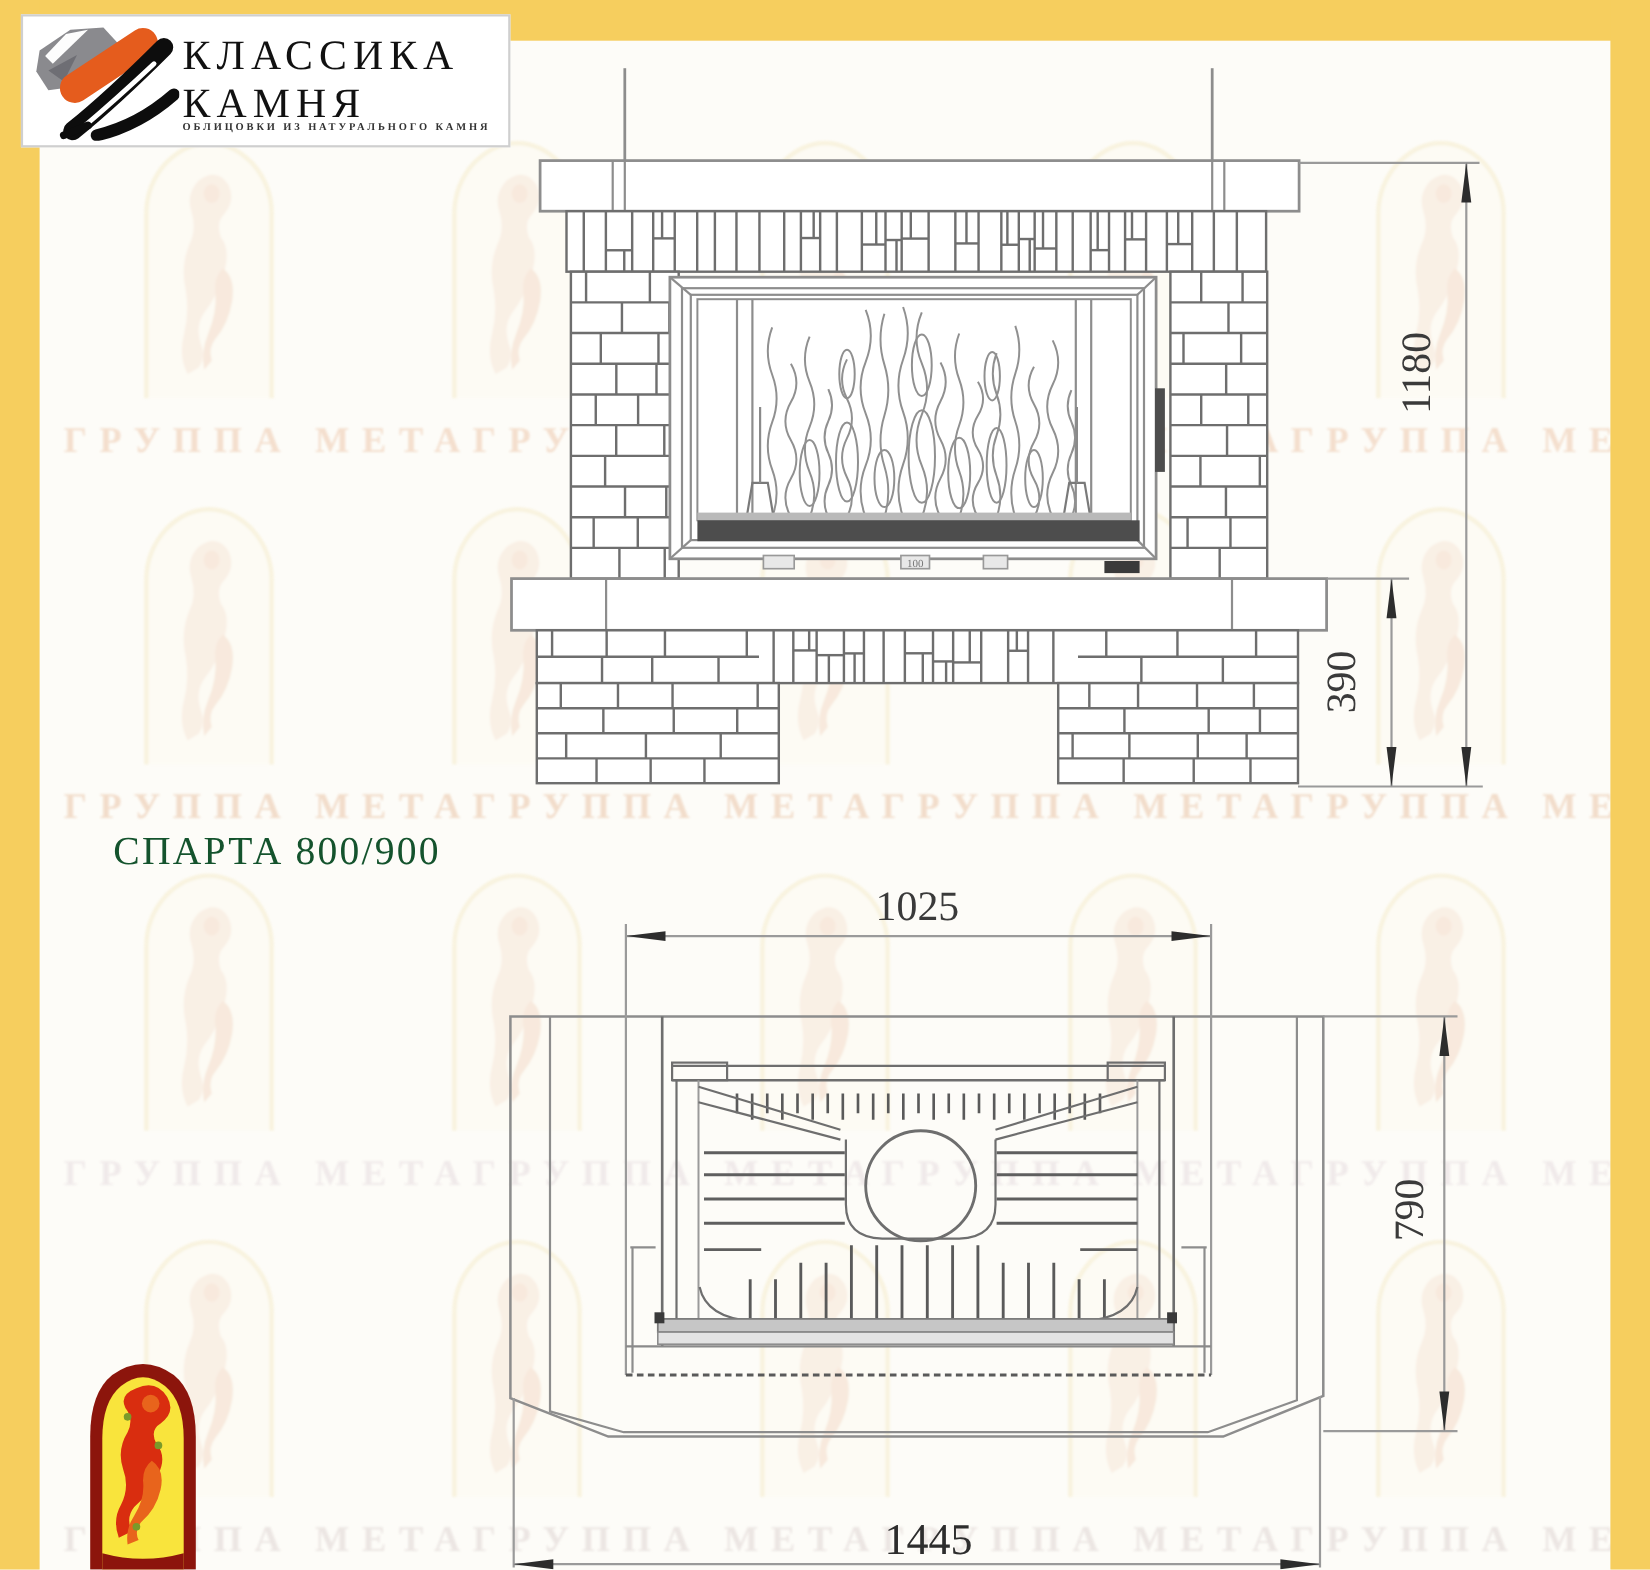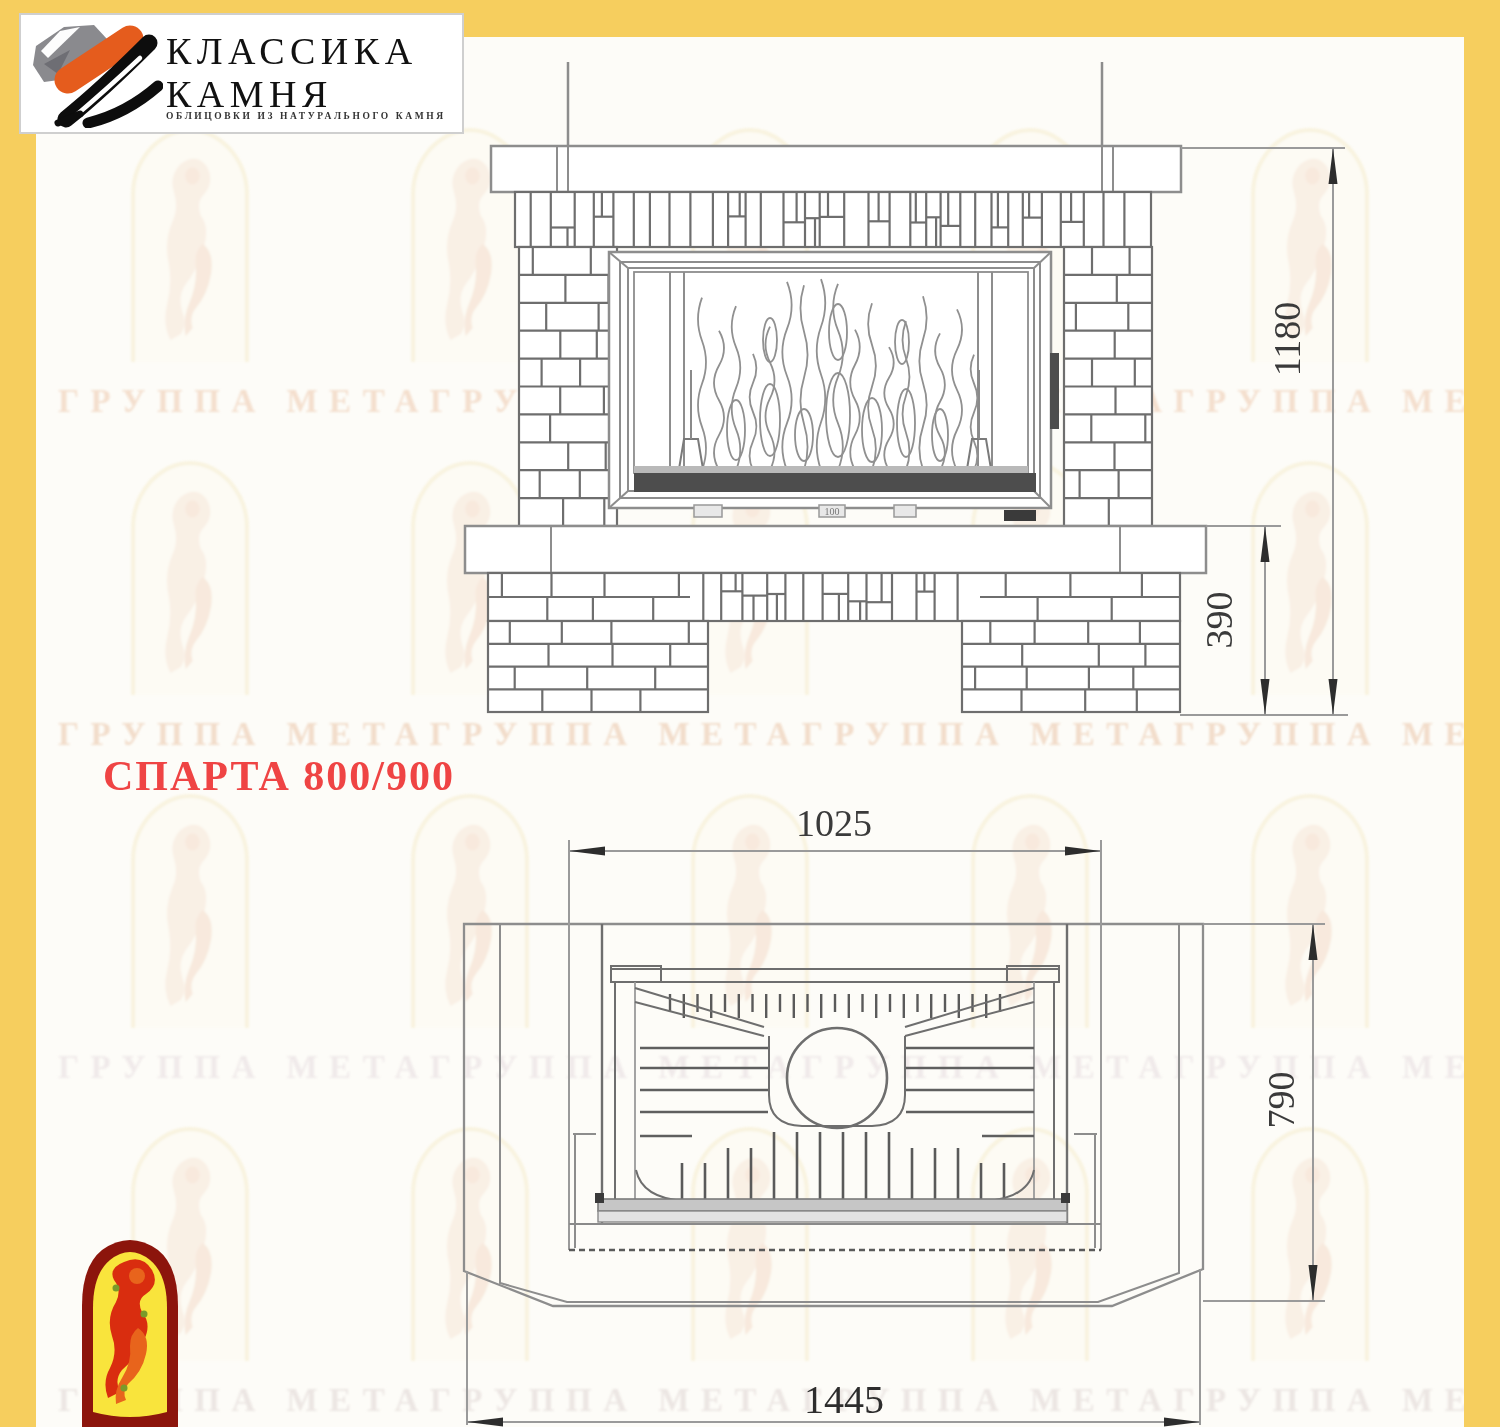--- a/index.html
+++ b/index.html
@@ -481,21 +481,21 @@
 <polygon points="893,675 888.5,639 897.5,639" fill="#2d2d2d"></polygon>
 <text x="860" y="299" font-size="38" fill="#3a3a3a" text-anchor="middle" transform="rotate(-90 860 299)">1180</text>
 
 <line x1="766" y1="486" x2="841" y2="486" stroke="#9a9a9a" stroke-width="2"></line>
 <line x1="825" y1="486" x2="825" y2="675" stroke="#9a9a9a" stroke-width="2"></line>
 <polygon points="825,486 820.5,522 829.5,522" fill="#2d2d2d"></polygon>
 <polygon points="825,675 820.5,639 829.5,639" fill="#2d2d2d"></polygon>
 <text x="792" y="580" font-size="38" fill="#3a3a3a" text-anchor="middle" transform="rotate(-90 792 580)">390</text>
 </svg>
 
-<div class="abs" style="left:103px;top:752px;font-size:42px;font-weight:bold;color:#ef4444;letter-spacing:2px">СПАРТА 800/900</div>
+<div class="abs" style="left:103px;top:752px;font-size:36px;font-weight:normal;color:#14532d;letter-spacing:2px">СПАРТА 800/900</div>
 
 <svg class="abs" style="left:440px;top:780px;filter:blur(0.6px)" width="940" height="647" viewBox="0 0 940 647">
 
 <text x="394" y="56" font-size="38" fill="#3a3a3a" text-anchor="middle">1025</text>
 <line x1="129" y1="71" x2="661" y2="71" stroke="#9a9a9a" stroke-width="2"></line>
 <polygon points="129,71 165,66.5 165,75.5" fill="#2d2d2d"></polygon>
 <polygon points="661,71 625,66.5 625,75.5" fill="#2d2d2d"></polygon>
 
 <path d="M24,144 L763,144 L763,489 L672,526 L113,526 L24,491 Z" fill="none" stroke="#8d8d8d" stroke-width="2.3"></path>
 

